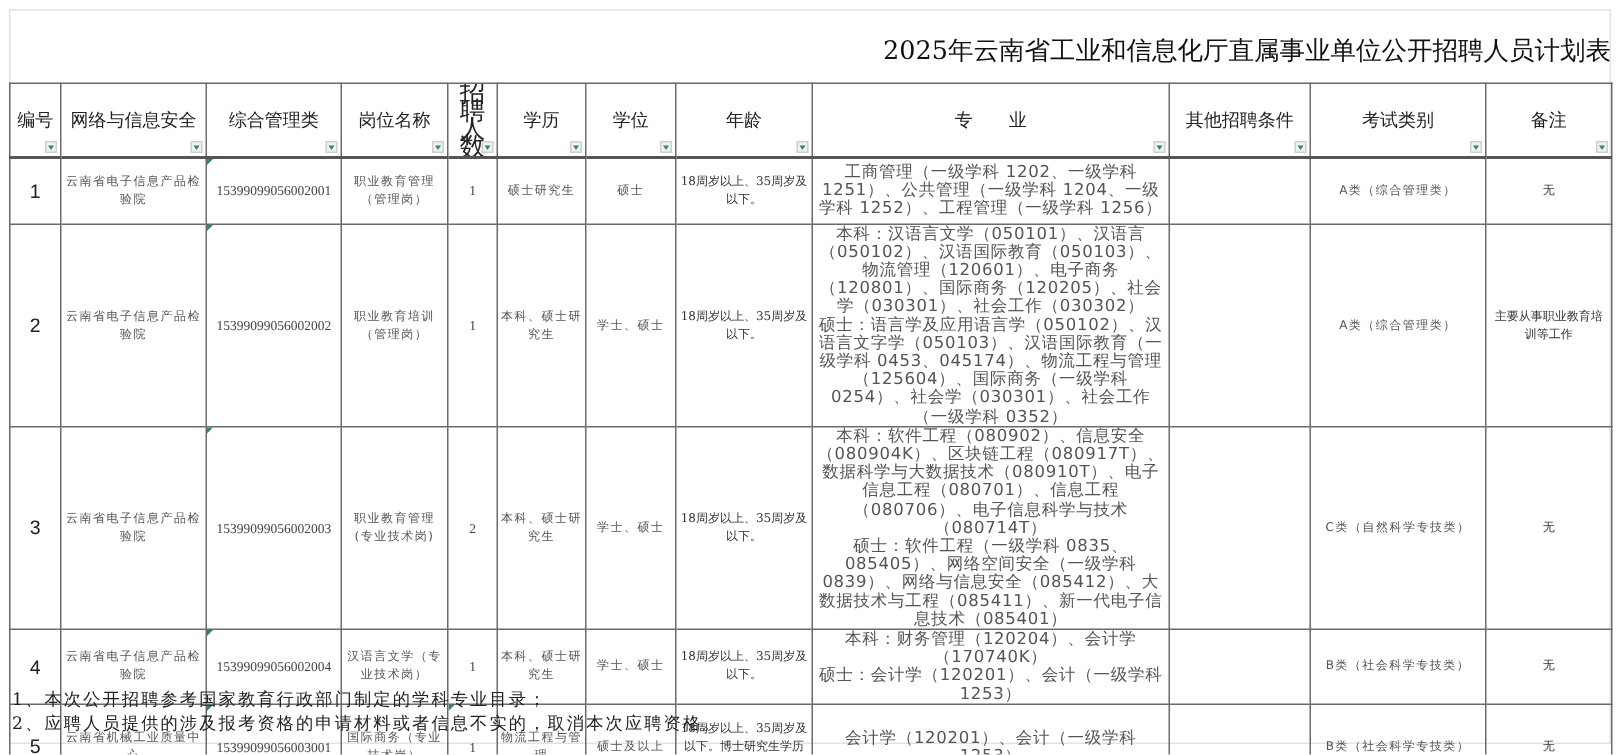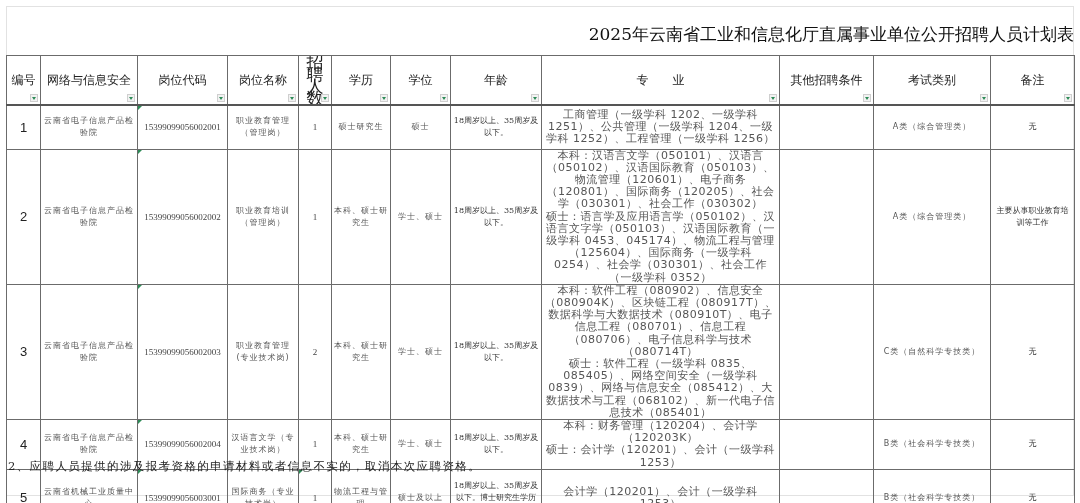--- a/index.html
+++ b/index.html
@@ -39,21 +39,21 @@
       <col style="width:91px">
     <col style="width:238px">
       <col style="width:94px">
       <col style="width:117px">
       <col style="width:84px">
   </colgroup>
   <thead>
     <tr>
       <th><span>编号</span><span class="filt"></span></th>
       <th><span>网络与信息安全</span><span class="filt"></span></th>
-      <th><span>岗位代码</span><span class="filt"></span></th>
+      <th><span>综合管理类</span><span class="filt"></span></th>
       <th><span>岗位名称</span><span class="filt"></span></th>
       <th class="tight"><span>招聘人数</span><span class="filt"></span></th>
       <th><span>学历</span><span class="filt"></span></th>
       <th><span>学位</span><span class="filt"></span></th>
       <th><span>年龄</span><span class="filt"></span></th>
       <th><span>专　　业</span><span class="filt"></span></th>
       <th><span>其他招聘条件</span><span class="filt"></span></th>
       <th><span>考试类别</span><span class="filt"></span></th>
       <th><span>备注</span><span class="filt"></span></th>
     </tr>
@@ -91,35 +91,35 @@
     <tr style="height:105px">
       <td class="num">3</td>
       <td class="s">云南省电子信息产品检验院</td>
       <td class="code"><span class="gmark"></span><span>15399099056002003</span></td>
       <td class="s">职业教育管理(专业技术岗)</td>
       <td class="code">2</td>
       <td class="s">本科、硕士研究生</td>
       <td class="s">学士、硕士</td>
       <td class="age">18周岁以上、35周岁及以下。</td>
       <td class="major" style="white-space:pre-line">本科：软件工程（080902）、信息安全（080904K）、区块链工程（080917T）、数据科学与大数据技术（080910T）、电子信息工程（080701）、信息工程（080706）、电子信息科学与技术（080714T）
-硕士：软件工程（一级学科 0835、085405）、网络空间安全（一级学科 0839）、网络与信息安全（085412）、大数据技术与工程（068102）、新一代电子信息技术（085401）</td>
+硕士：软件工程（一级学科 0835、085405）、网络空间安全（一级学科 0839）、网络与信息安全（085412）、大数据技术与工程（085411）、新一代电子信息技术（085401）</td>
       <td class="s"></td>
       <td class="s">C类（自然科学专技类）</td>
       <td class="note">无</td>
     </tr>
     <tr style="height:34px">
       <td class="num">4</td>
       <td class="s">云南省电子信息产品检验院</td>
       <td class="code"><span class="gmark"></span><span>15399099056002004</span></td>
       <td class="s">汉语言文学（专业技术岗）</td>
       <td class="code">1</td>
       <td class="s">本科、硕士研究生</td>
       <td class="s">学士、硕士</td>
       <td class="age">18周岁以上、35周岁及以下。</td>
-      <td class="major" style="white-space:pre-line">本科：财务管理（120204）、会计学（120203K）
+      <td class="major" style="white-space:pre-line">本科：财务管理（120204）、会计学（170740K）
 硕士：会计学（120201）、会计（一级学科 1253）</td>
       <td class="s"></td>
       <td class="s">B类（社会科学专技类）</td>
       <td class="note">无</td>
     </tr>
     <tr style="height:57px">
       <td class="num">5</td>
       <td class="s">云南省机械工业质量中心</td>
       <td class="code"><span class="gmark"></span><span>15399099056003001</span></td>
       <td class="s">国际商务（专业技术岗）</td>
@@ -129,14 +129,15 @@
       <td class="age">18周岁以上、35周岁及以下。博士研究生学历或学位18至40周岁。</td>
       <td class="major">会计学（120201）、会计（一级学科 1253）</td>
       <td class="s"></td>
       <td class="s">B类（社会科学专技类）</td>
       <td class="note">无</td>
     </tr>
   </tbody>
 </table>
 
 <div class="foot">
+  <div>1、本次公开招聘参考国家教育行政部门制定的学科专业目录；</div>
   <div>2、应聘人员提供的涉及报考资格的申请材料或者信息不实的，取消本次应聘资格。</div>
 </div>
 
 </body></html>

